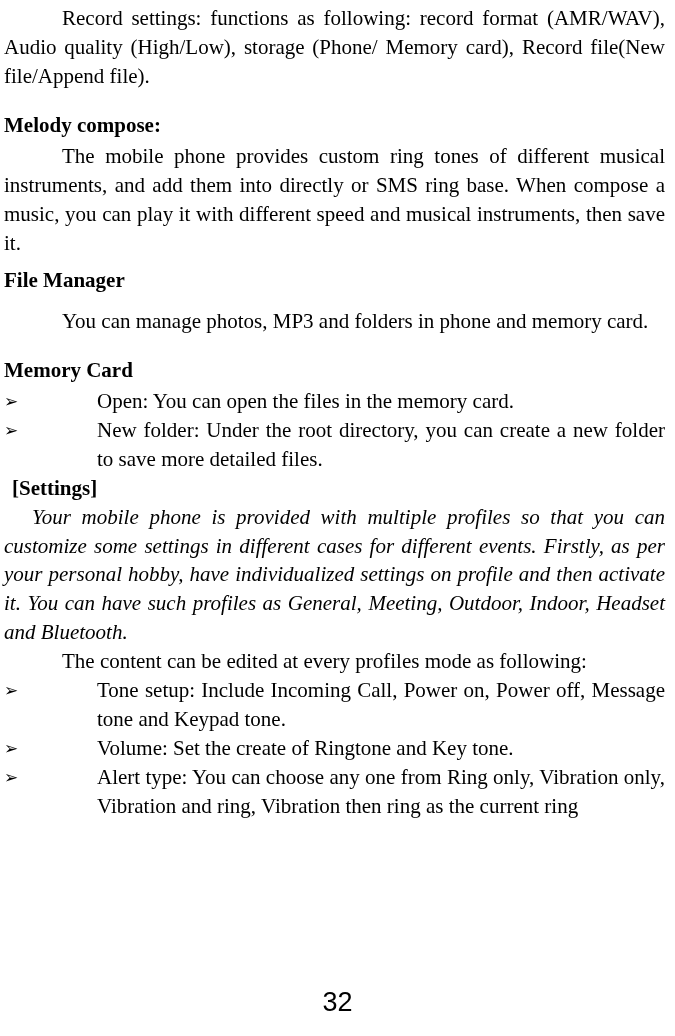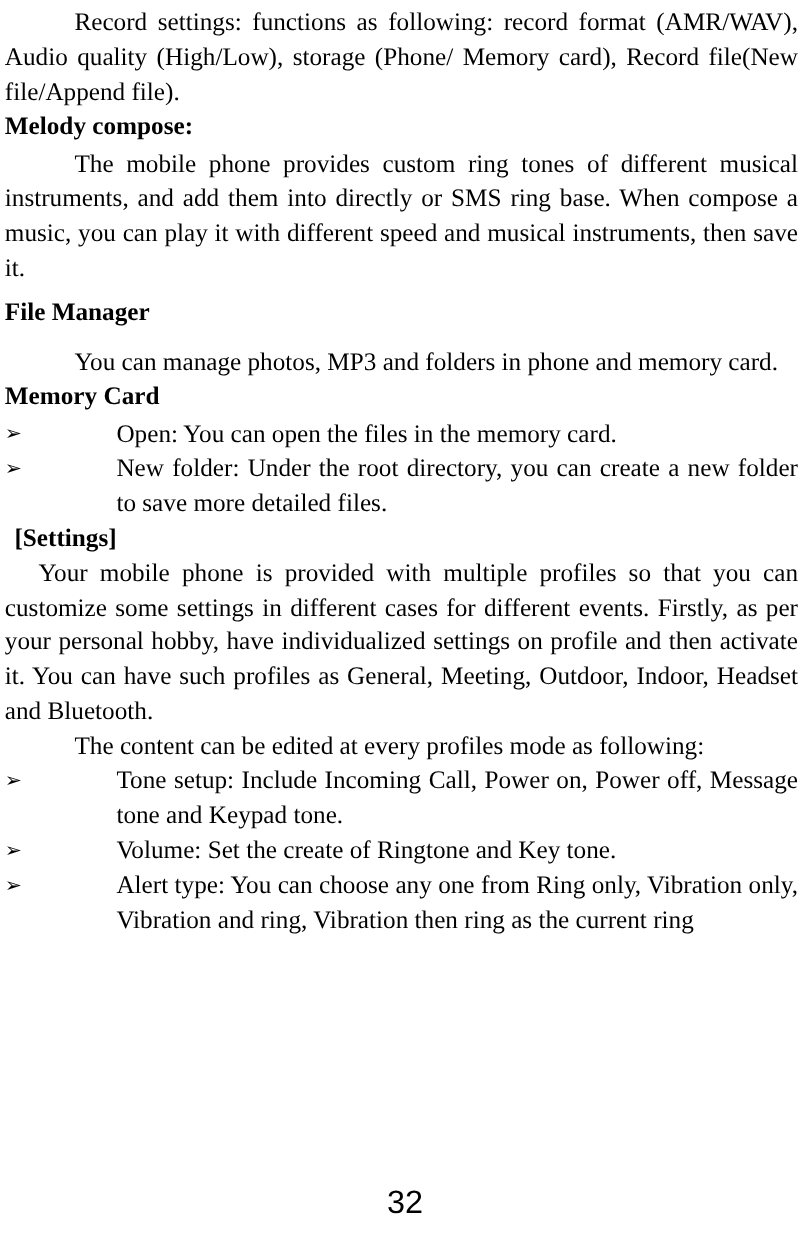--- a/index.html
+++ b/index.html
@@ -18,29 +18,30 @@
     font-size: 21px;
     line-height: 1.38;
     text-align: justify;
   }
   .indent {
     text-indent: 58px;
   }
   .section {
     font-weight: bold;
     text-align: left;
-    margin-top: 0;
+    margin-top: 20px;
     margin-bottom: 2px;
   }
   .section-file {
     margin-top: 8px;
     margin-bottom: 12px;
   }
   .small-indent {
     text-indent: 28px;
+    font-style: italic;
   }
   .list {
     margin: 0;
     padding: 0;
   }
   .list-row {
     display: flex;
     text-align: justify;
   }
   .bullet {

